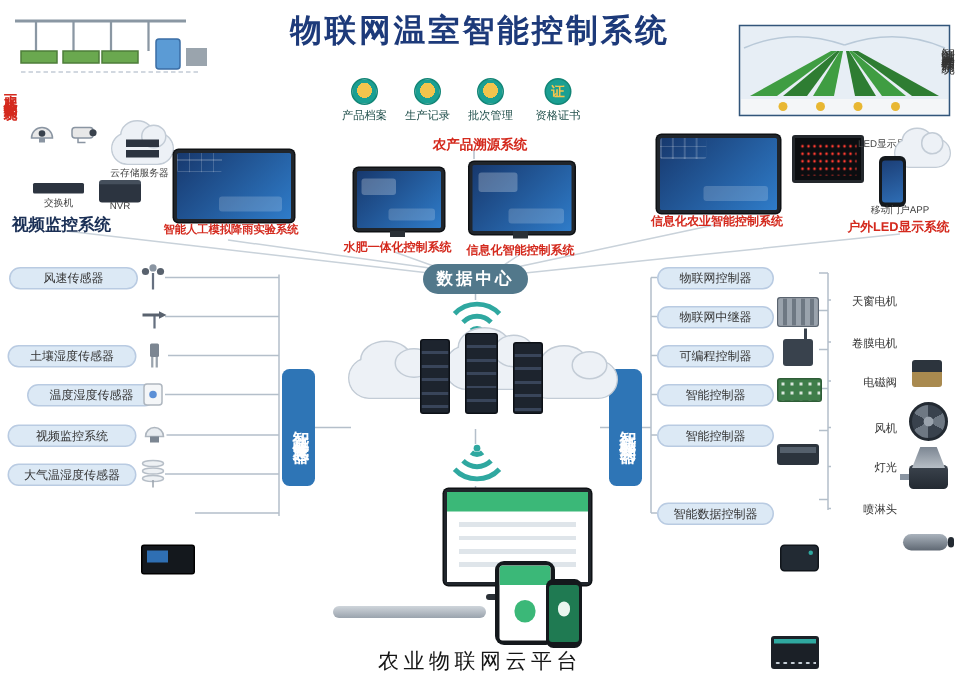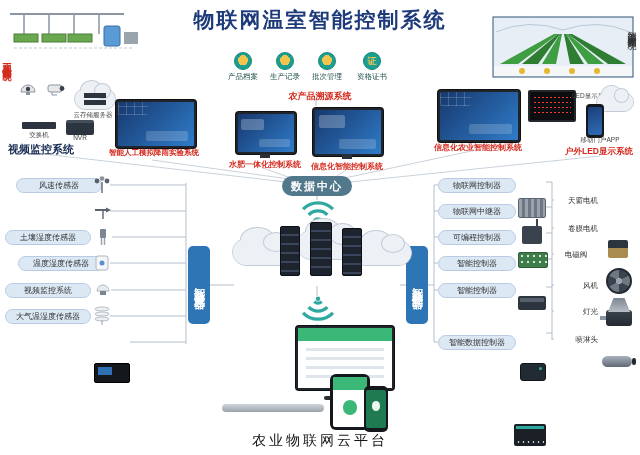--- a/index.html
+++ b/index.html
@@ -217,21 +217,21 @@
       <i></i>
     </div>
   <div class="abs phone z2" style="left:586px;top:104px;width:14px;height:28px">
     <div class="pscr"></div>
   </div>
   <div class="abs tiny z2" style="left:574px;top:136px;width:52px">移动门户APP</div>
   <div class="abs lbl-red8 red z2" style="left:560px;top:146px;width:78px;font-size:8.5px">户外LED显示系统</div>
 
   <div class="abs dcbtn z2" style="left:282px;top:176px;width:70px;height:20px">数据中心</div>
 
-  <div class="abs pill z2" style="left:16px;top:178px;width:84px">风速传感器</div>
+  <div class="abs pill z2" style="left:6px;top:178px;width:84px">风速传感器</div>
   <svg class="abs z2" style="left:94px;top:176px" width="16" height="18">
     <line x1="8" y1="6" x2="8" y2="17" stroke="#667080" stroke-width="1.5"></line>
     <circle cx="3" cy="5" r="2.4" fill="#59626e"></circle>
       <circle cx="13" cy="5" r="2.4" fill="#59626e"></circle>
       <circle cx="8" cy="2.6" r="2.4" fill="#8a95a2"></circle>
   </svg>
   <svg class="abs z2" style="left:94px;top:202px" width="18" height="18">
     <line x1="9" y1="8" x2="9" y2="17" stroke="#667080" stroke-width="1.5"></line>
     <line x1="1" y1="8" x2="14" y2="8" stroke="#59626e" stroke-width="2"></line>
     <polygon points="17,8 12,5.5 12,10.5" fill="#59626e"></polygon>
@@ -275,21 +275,21 @@
   <div class="abs ctrl-logic z2" style="left:518px;top:252px;width:28px;height:14px"></div>
   <div class="abs pill z2" style="left:438px;top:283px;width:76px">智能控制器</div>
   <div class="abs ctrl-smart z2" style="left:520px;top:279px;width:24px;height:16px"></div>
   <div class="abs pill z2" style="left:438px;top:335px;width:76px">智能数据控制器</div>
   <div class="abs ctrl-din z2" style="left:514px;top:322px;width:32px;height:22px"></div>
 
   <div class="abs z2" style="left:554px;top:196px;width:44px;font-size:7.5px;color:#333;text-align:right">天窗电机</div>
   <div class="abs act-motor z2" style="left:606px;top:186px;width:26px;height:16px"></div>
   <div class="abs z2" style="left:554px;top:224px;width:44px;font-size:7.5px;color:#333;text-align:right">卷膜电机</div>
   <div class="abs act-roll z2" style="left:602px;top:216px;width:30px;height:11px"></div>
-  <div class="abs z2" style="left:554px;top:250px;width:44px;font-size:7.5px;color:#333;text-align:center">电磁阀</div>
+  <div class="abs z2" style="left:554px;top:250px;width:44px;font-size:7.5px;color:#333;text-align:right">电磁阀</div>
   <div class="abs act-valve z2" style="left:608px;top:240px;width:20px;height:18px"></div>
   <div class="abs z2" style="left:554px;top:281px;width:44px;font-size:7.5px;color:#333;text-align:right">风机</div>
   <div class="abs act-fan z2" style="left:606px;top:268px;width:22px;height:22px"></div>
   <div class="abs z2" style="left:554px;top:307px;width:44px;font-size:7.5px;color:#333;text-align:right">灯光</div>
   <div class="abs act-light z2" style="left:608px;top:298px;width:22px;height:20px"></div>
   <div class="abs z2" style="left:554px;top:335px;width:44px;font-size:7.5px;color:#333;text-align:right">喷淋头</div>
 
   <svg class="abs z2" style="left:298px;top:198px" width="40" height="28" viewBox="0 0 40 30">
     <path d="M4 12 A22 22 0 0 1 36 12" stroke="#2fa8a0" stroke-width="3.5" fill="none"></path>
     <path d="M10 18 A14 14 0 0 1 30 18" stroke="#2fa8a0" stroke-width="3.5" fill="none"></path>

